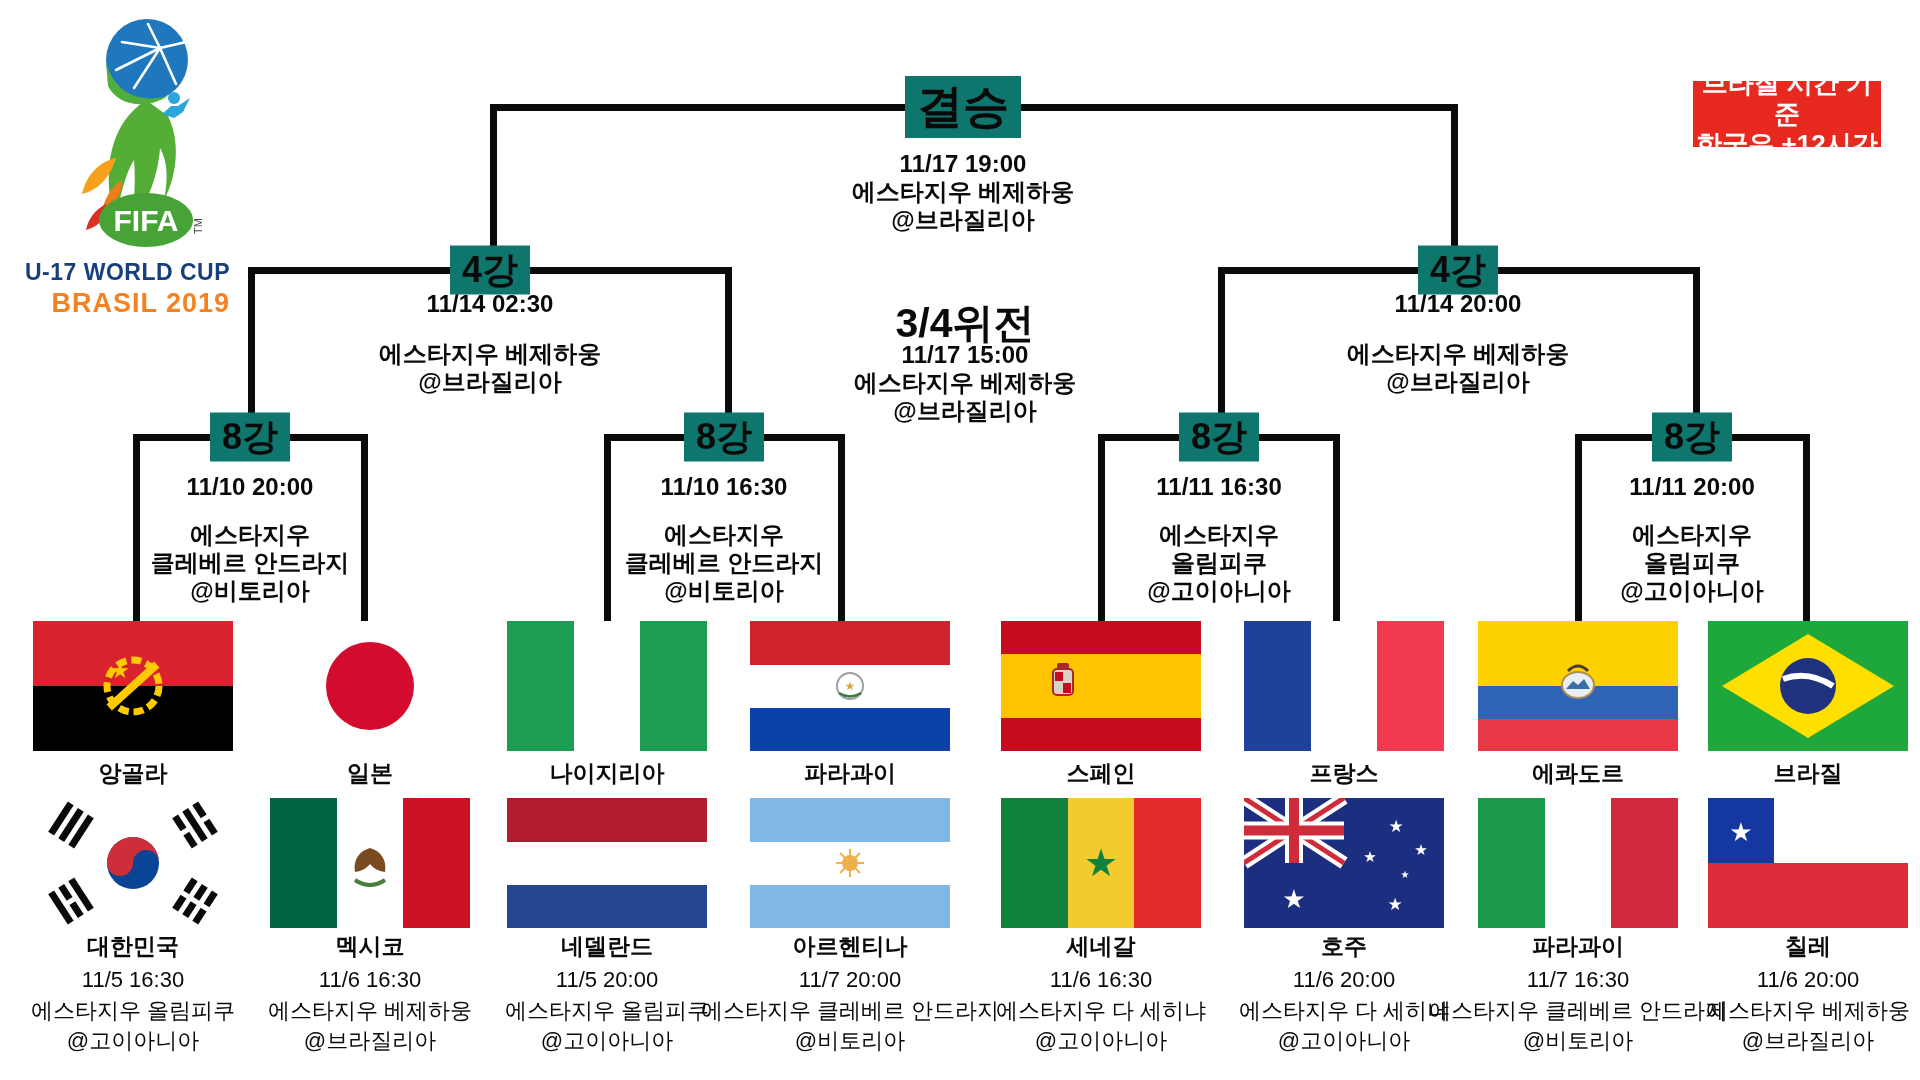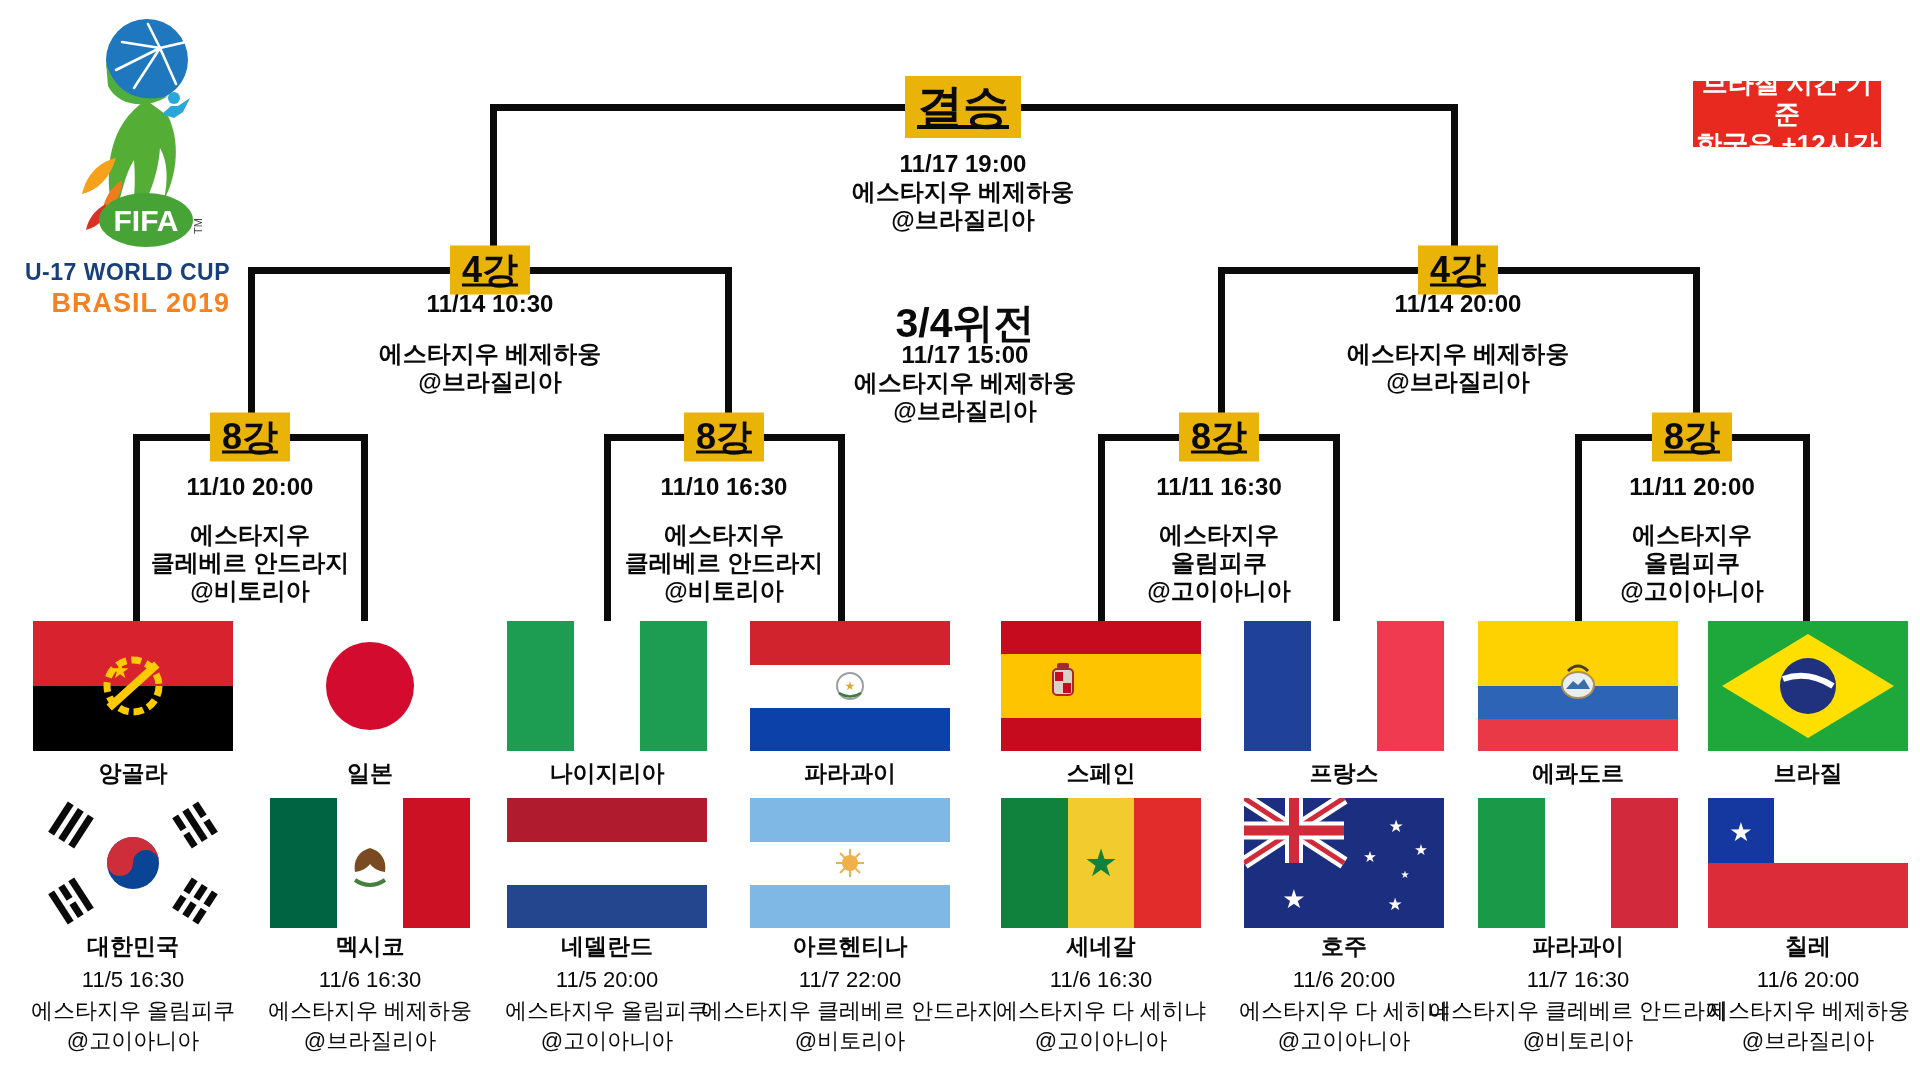--- a/index.html
+++ b/index.html
@@ -1,22 +1,22 @@
 <!DOCTYPE html>
 <html><head>
 <meta charset="utf-8">
 <style>
   html,body{margin:0;padding:0;background:#fff;}
   .stage{position:relative;width:1920px;height:1080px;background:#fff;overflow:hidden;
          font-family:"Liberation Sans","DejaVu Sans",sans-serif;color:#0a0a0a;}
   
   .bl{position:absolute;background:#0a0a0a;}
   
-  .round-title{position:absolute;transform:translate(-50%,-50%);background:#eab308;
-               padding:0 12px;font-weight:bold;white-space:nowrap;z-index:5;text-decoration:underline;}
+  .round-title{position:absolute;transform:translate(-50%,-50%);background:#0f766e;
+               padding:0 12px;font-weight:bold;white-space:nowrap;z-index:5;}
   .t-final{font-size:46px;}
   .t-sf,.t-qf{font-size:36px;}
   
   .info{position:absolute;transform:translateX(-50%);text-align:center;
         font-weight:bold;font-size:24px;white-space:nowrap;z-index:4;}
   .info .ln{line-height:28px;}
   .info .sp20{height:20px;}
   .info .sp22{height:22px;}
   .info .ttl{font-size:41px;line-height:36px;}
   
@@ -118,21 +118,21 @@
   </div>
 
   <div class="info" style="left:965px;top:305px;">
     <div class="ttl">3/4위전</div>
     <div class="ln">11/17 15:00</div>
     <div class="ln">에스타지우  베제하웅</div>
     <div class="ln">@브라질리아</div>
   </div>
 
   <div class="info" style="left:490px;top:290px;">
-    <div class="ln">11/14 10:30</div>
+    <div class="ln">11/14 02:30</div>
     <div class="sp22"></div>
     <div class="ln">에스타지우 베제하웅</div>
     <div class="ln">@브라질리아</div>
   </div>
   <div class="info" style="left:1458px;top:290px;">
     <div class="ln">11/14 20:00</div>
     <div class="sp22"></div>
     <div class="ln">에스타지우  베제하웅</div>
     <div class="ln">@브라질리아</div>
   </div>
@@ -283,21 +283,21 @@
           <g stroke="#eeb04a" stroke-width="2">
             <line x1="100" y1="51" x2="100" y2="79"></line>
             <line x1="86" y1="65" x2="114" y2="65"></line>
             <line x1="90" y1="55" x2="110" y2="75"></line>
             <line x1="110" y1="55" x2="90" y2="75"></line>
           </g>
           <circle cx="100" cy="65" r="8" fill="#eeb04a"></circle>
         </svg>
       </div>
     <div class="cline team-name2">아르헨티나</div>
-    <div class="cline match-date">11/7 22:00</div>
+    <div class="cline match-date">11/7 20:00</div>
     <div class="cline match-venue">에스타지우 클레베르 안드라지</div>
     <div class="cline match-city">@비토리아</div>
   </div>
 
   <div class="r16col" style="left:986px;">
     <div class="flag">
         <svg viewBox="0 0 200 130" width="100%" height="100%" preserveAspectRatio="none" xmlns="http://www.w3.org/2000/svg">
           <rect width="200" height="33" fill="#c60b1e"></rect>
           <rect y="33" width="200" height="64" fill="#ffc400"></rect>
           <rect y="97" width="200" height="33" fill="#c60b1e"></rect>

